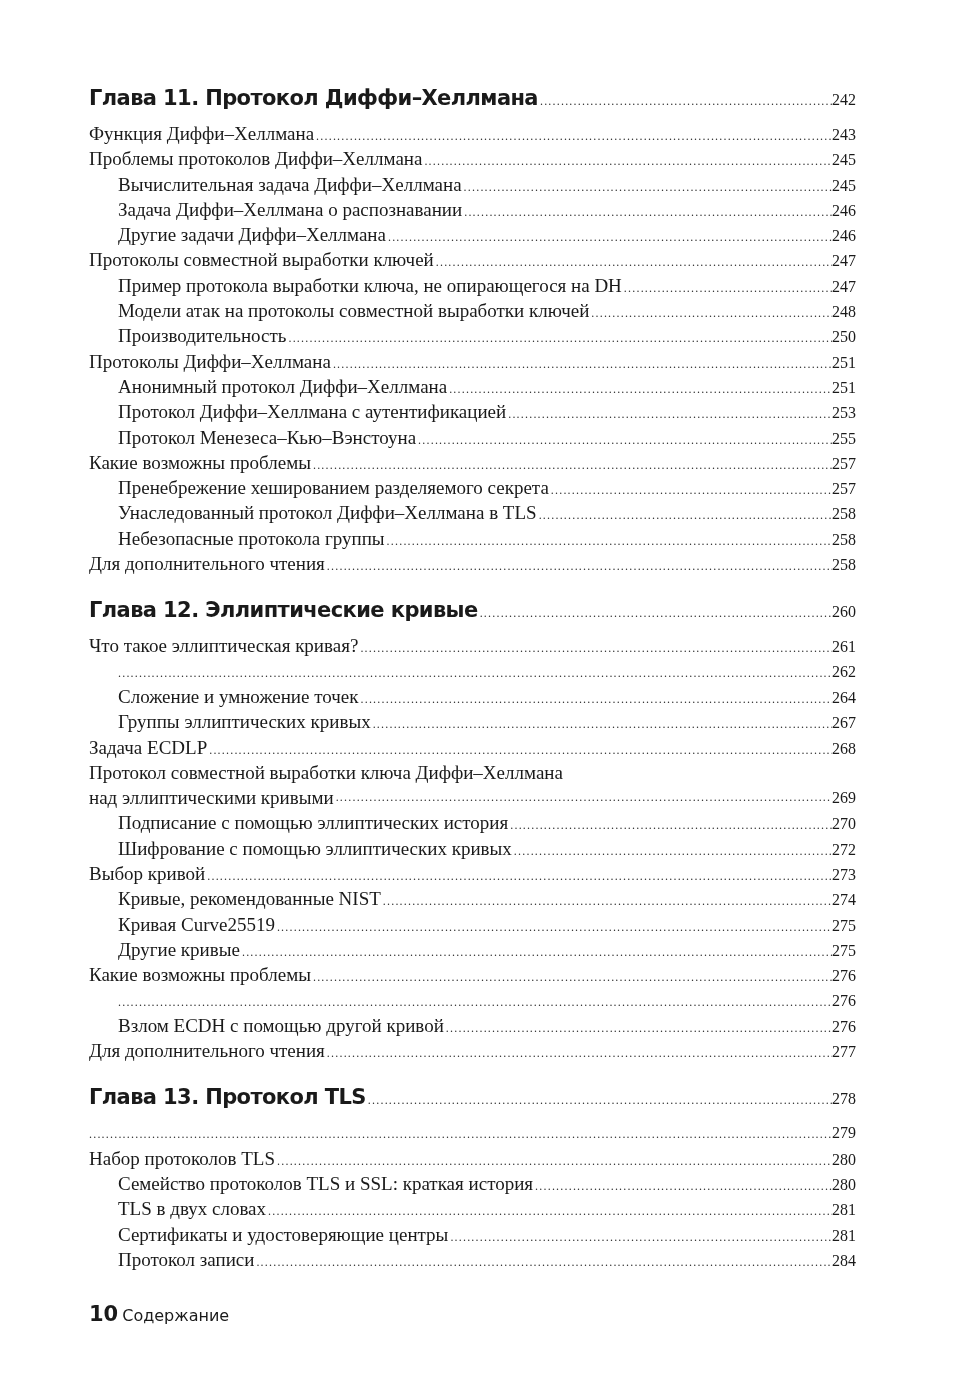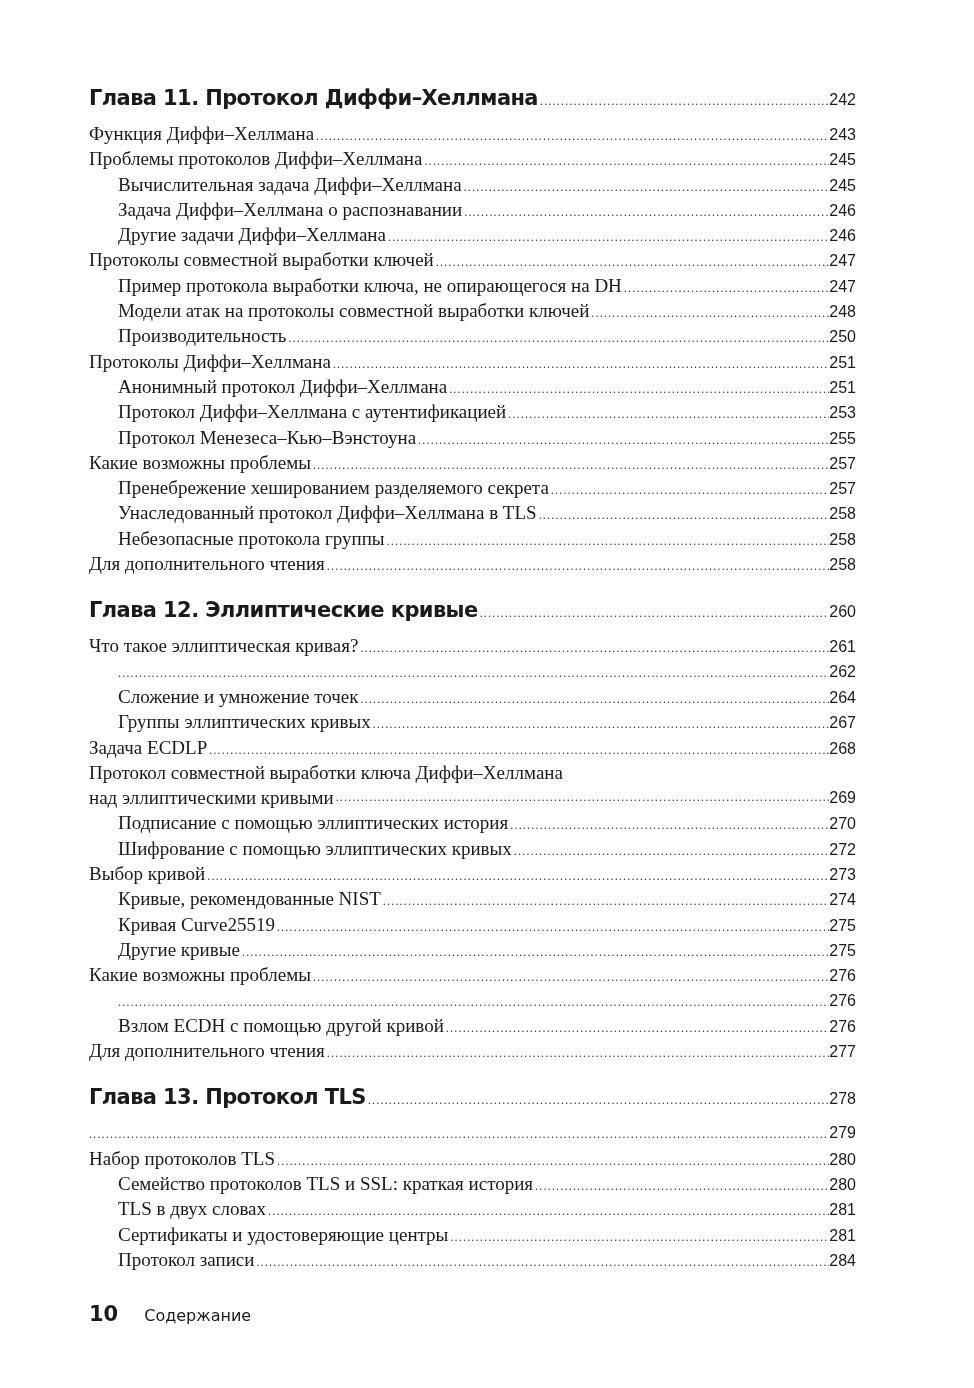--- a/index.html
+++ b/index.html
@@ -19,29 +19,29 @@
   }
   .row.l2 { padding-left: 29px; justify-content: space-between; }
   .row .title { white-space: nowrap; padding-right: 2px; }
   .dots {
     flex: 1; overflow: hidden; white-space: nowrap;
     font-family: "Liberation Serif", serif; font-size: 12px; letter-spacing: 1.2px;
     font-weight: normal; color: #333;
   }
   .dots::after { content: "......................................................................................................................................................................................"; }
   .page-num {
-    font-family: Liberation Sans, sans-serif; font-size: 16px; font-weight: normal;
+    font-family: Liberation Serif, serif; font-size: 16px; font-weight: normal;
     white-space: nowrap; letter-spacing: 0;
   }
   .row.wrap { height: auto; display: block; }
   .row.wrap .first { display: block; height: 25.3px; }
   .row.wrap .second { display: flex; align-items: flex-start; height: 25.3px; }
   .footer {
     position: absolute; left: 89px; top: 1302px;
-    display: flex; align-items: baseline; gap: 26px;
+    display: flex; align-items: baseline; gap: 4px;
     font-family: "DejaVu Sans", sans-serif;
   }
   .footer .num { font-size: 21px; font-weight: bold; }
   .footer .label { font-size: 16px; }
 </style>
 </head>
 <body>
 
 <div class="page">
 

